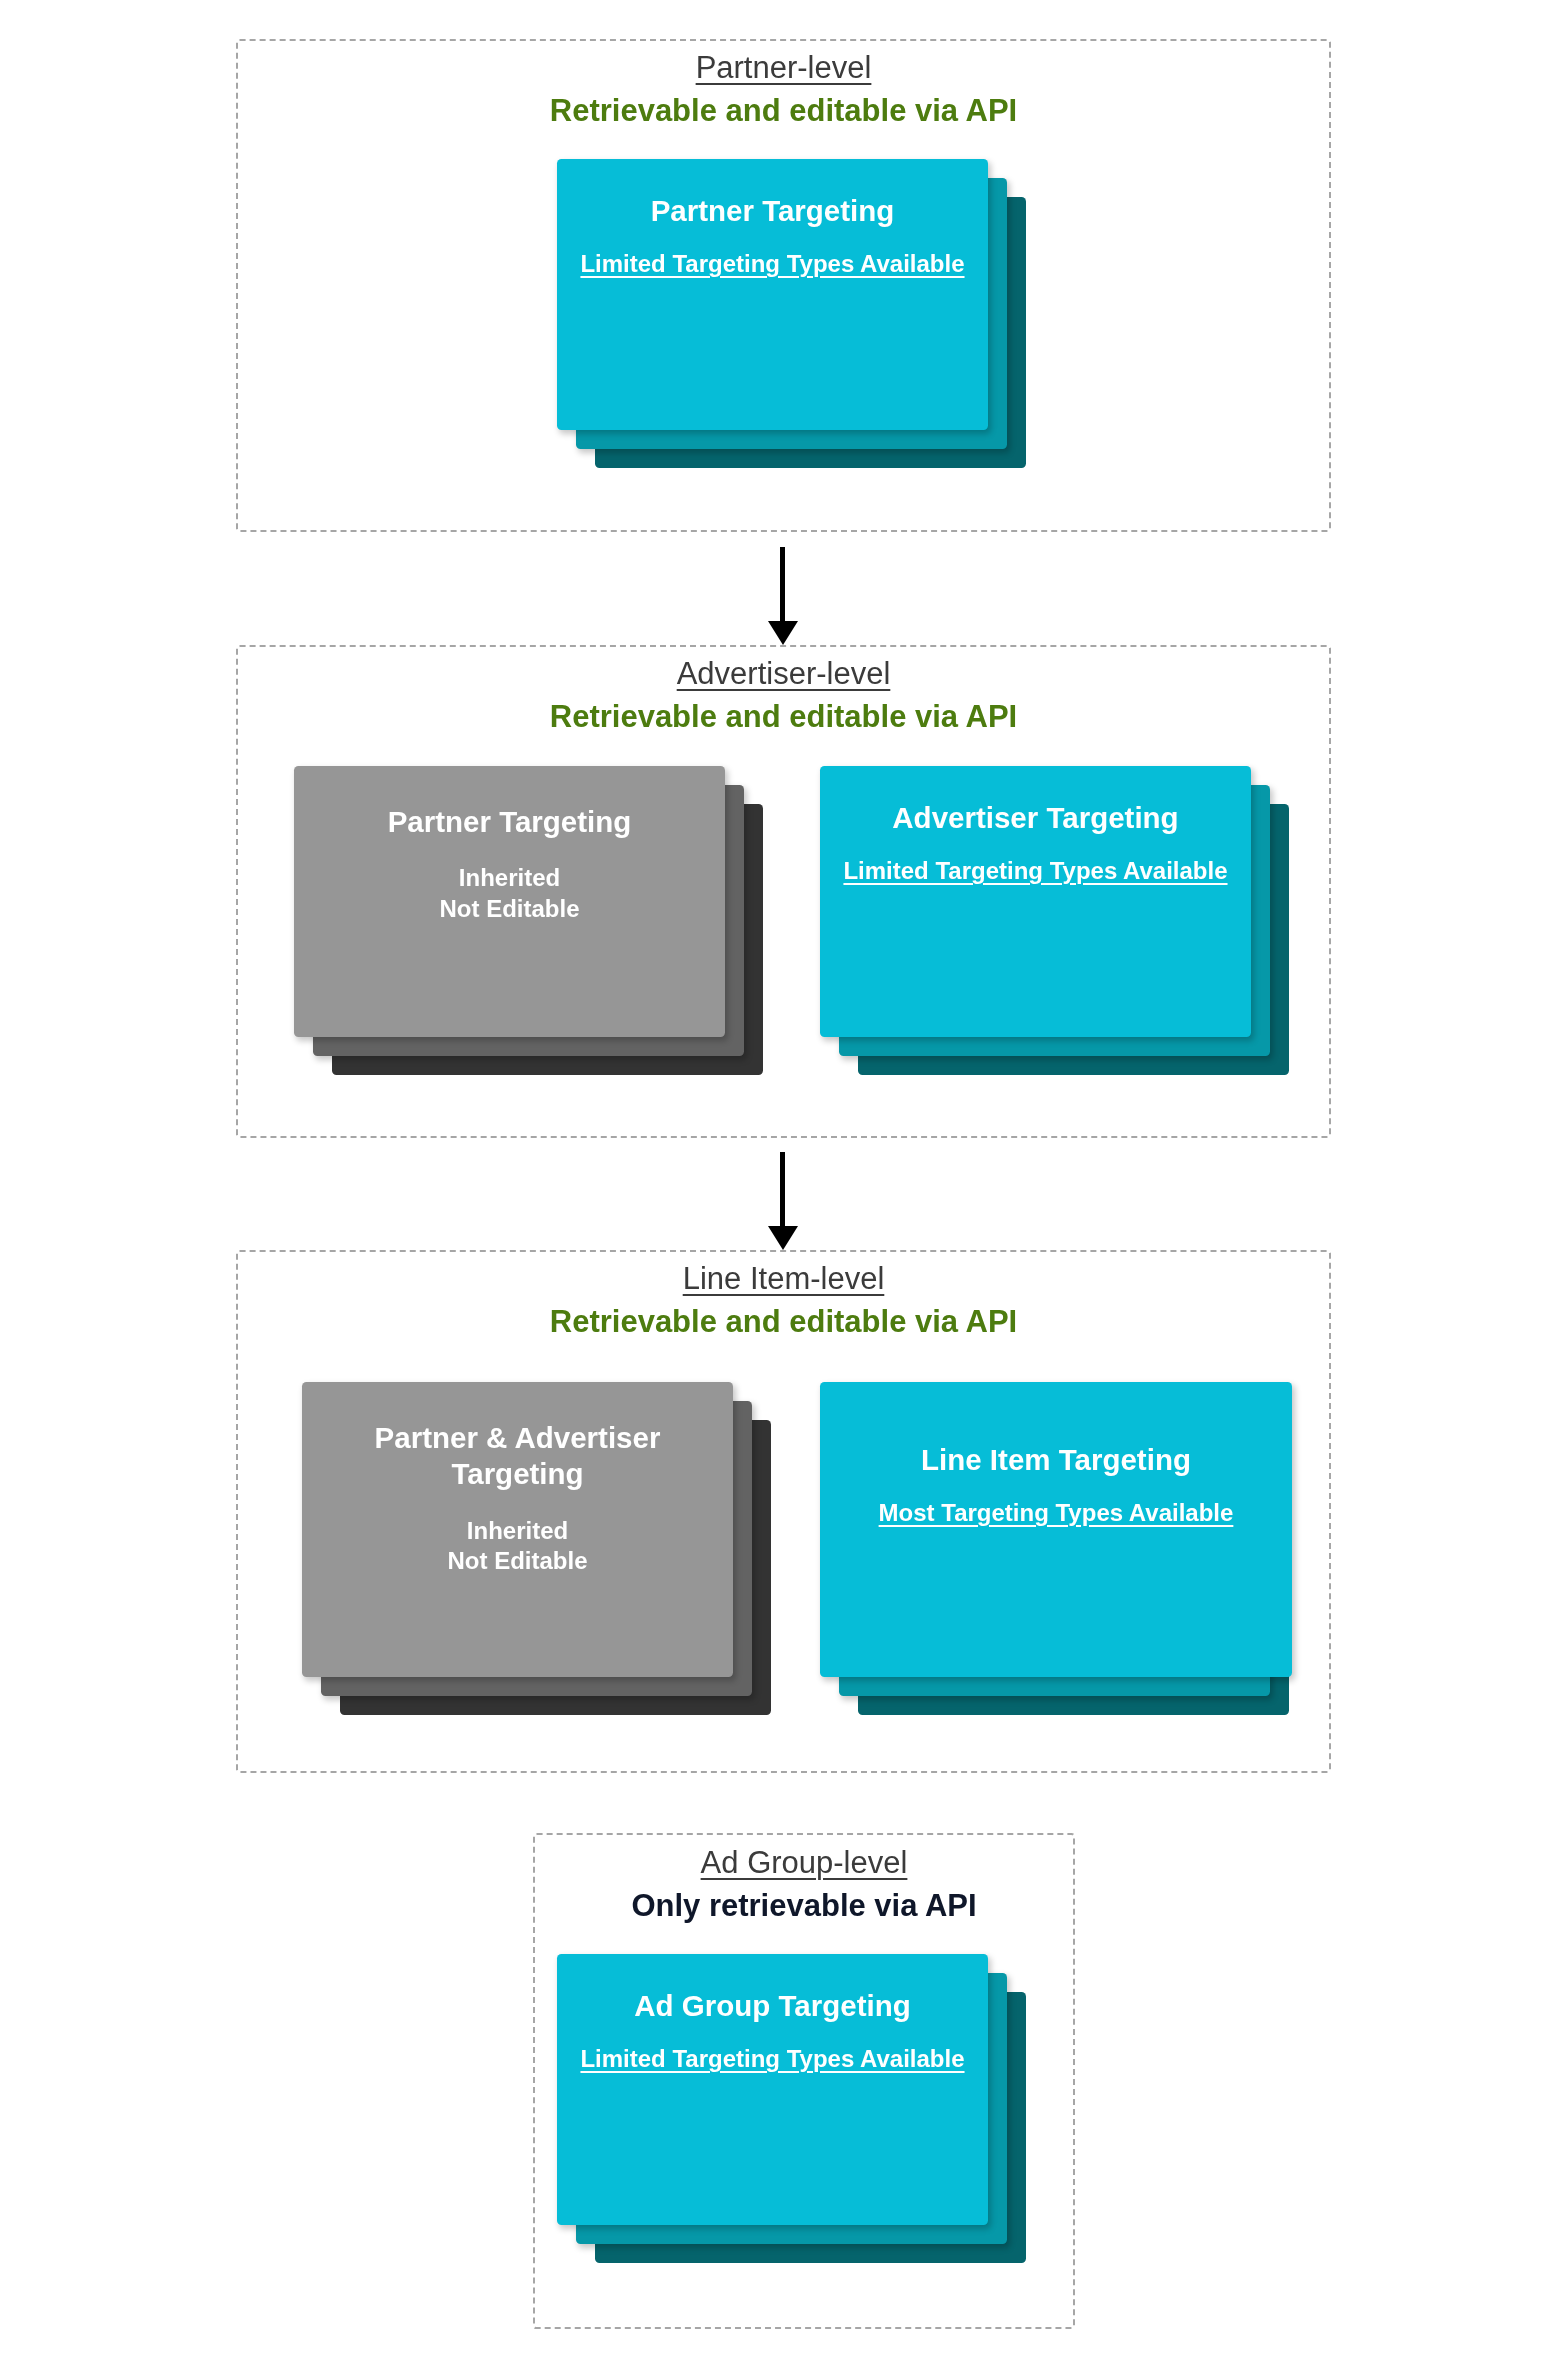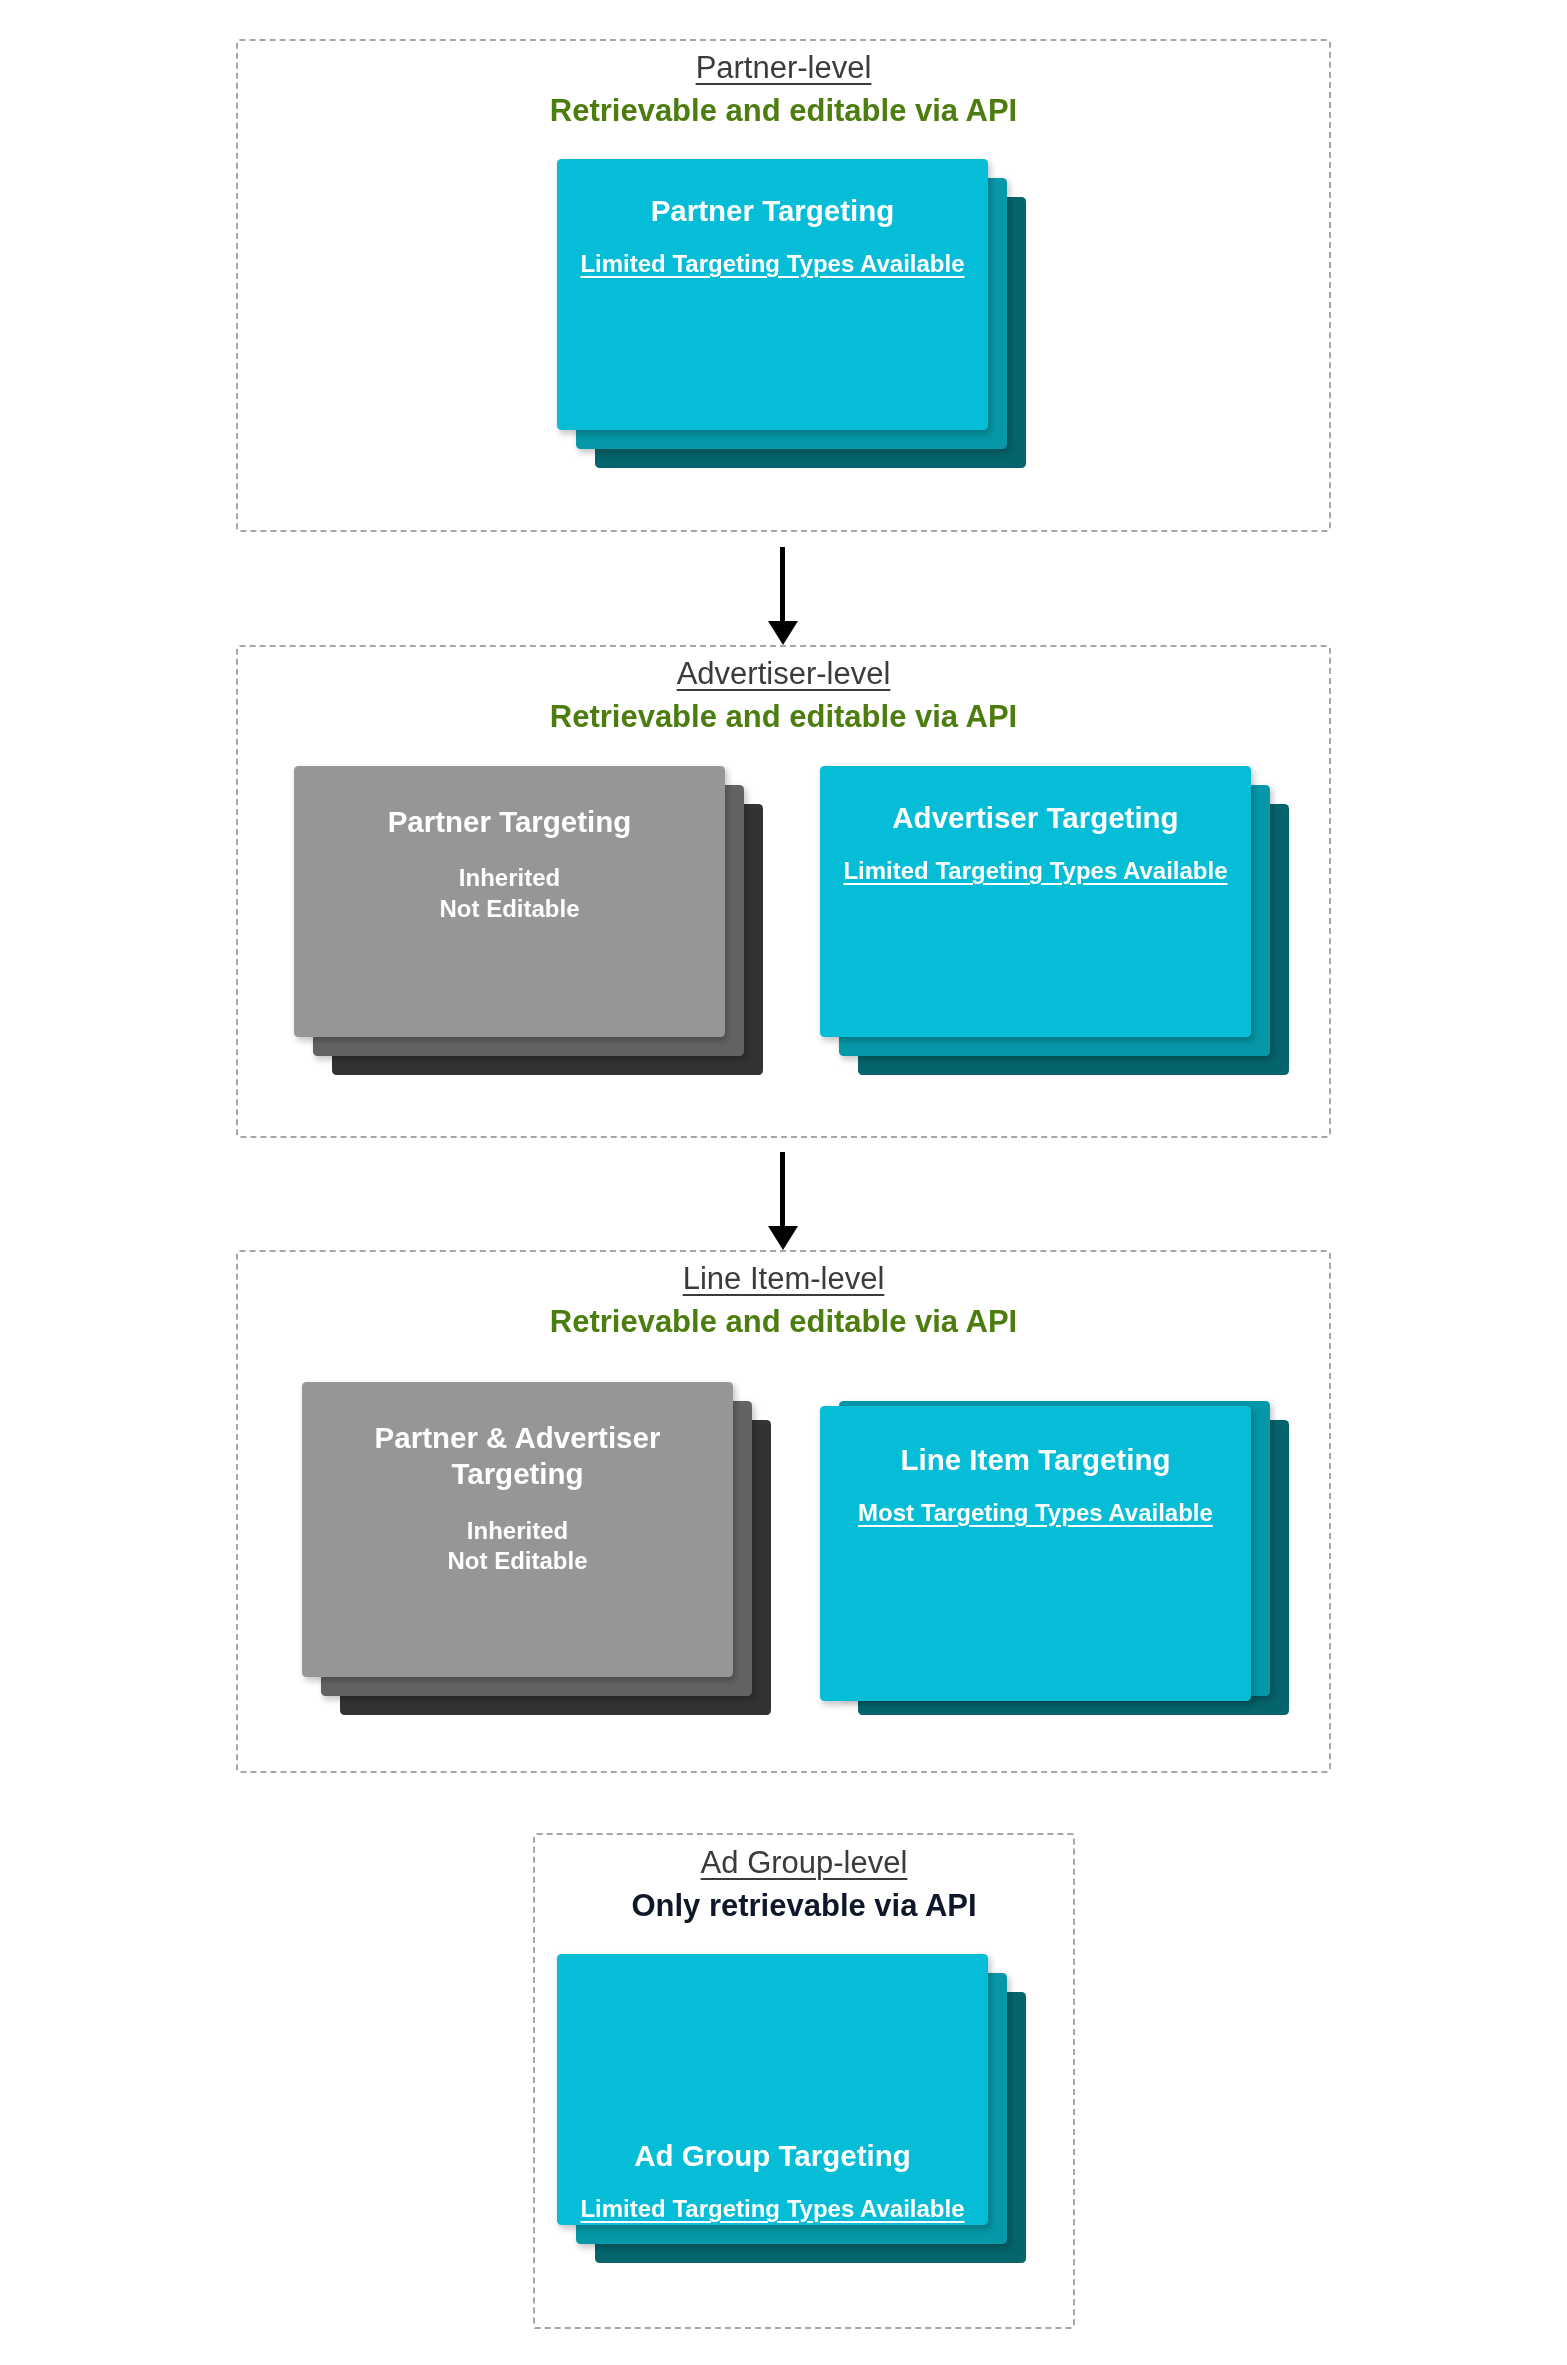--- a/index.html
+++ b/index.html
@@ -184,34 +184,34 @@
   <div class="card-layer front" style="left:0px; top:0px; width:431px; height:295px; padding-top:38px;">
     <div class="card-title">Partner &amp; Advertiser Targeting</div>
     <div class="card-note" style="margin-top:23px; white-space:pre-line;">Inherited
 Not Editable</div>
   </div>
 </div>
 
 <div class="card-stack cyan" style="left:820px; top:1382px; width:473px; height:366px;">
   <div class="card-layer back" style="left:38px; top:38px; width:431px; height:295px;"></div>
   <div class="card-layer mid" style="left:19px; top:19px; width:431px; height:295px;"></div>
-  <div class="card-layer front" style="left:0px; top:0px; width:431px; height:295px; padding-top:36px;margin-top:24px;">
+  <div class="card-layer front" style="left:0px; top:0px; width:472px; height:295px; padding-top:60px;">
     <div class="card-title">Line Item Targeting</div>
     <div class="card-note linked" style="margin-top:19.6px;">Most Targeting Types Available</div>
   </div>
 </div>
 
 <div class="level-box" style="left:533px; top:1833px; width:542px; height:496px;"></div>
 
 <div class="level-heading" style="left:533px; top:1843px; width:542px;">
   <span class="level-title">Ad Group-level</span>
   <span class="level-sub alert">Only retrievable via API</span>
 </div>
 
 <div class="card-stack cyan" style="left:557px; top:1954px; width:473px; height:348px;">
   <div class="card-layer back" style="left:38px; top:38px; width:431px; height:271px;"></div>
   <div class="card-layer mid" style="left:19px; top:19px; width:431px; height:271px;"></div>
-  <div class="card-layer front" style="left:0px; top:0px; width:431px; height:271px; padding-top:34px;justify-content:flex-end;">
+  <div class="card-layer front" style="left:0px; top:0px; width:431px; height:271px; padding-top:34px;">
     <div class="card-title">Ad Group Targeting</div>
     <div class="card-note linked" style="margin-top:19.6px;">Limited Targeting Types Available</div>
   </div>
 </div>
 
 
 </body></html>

